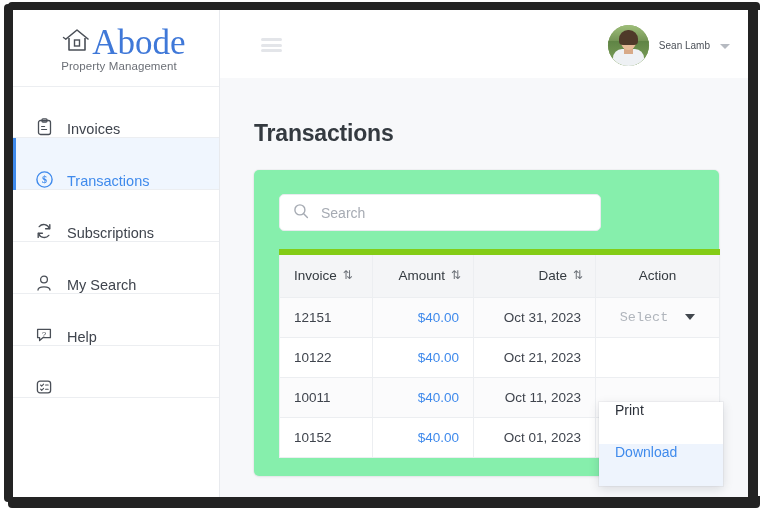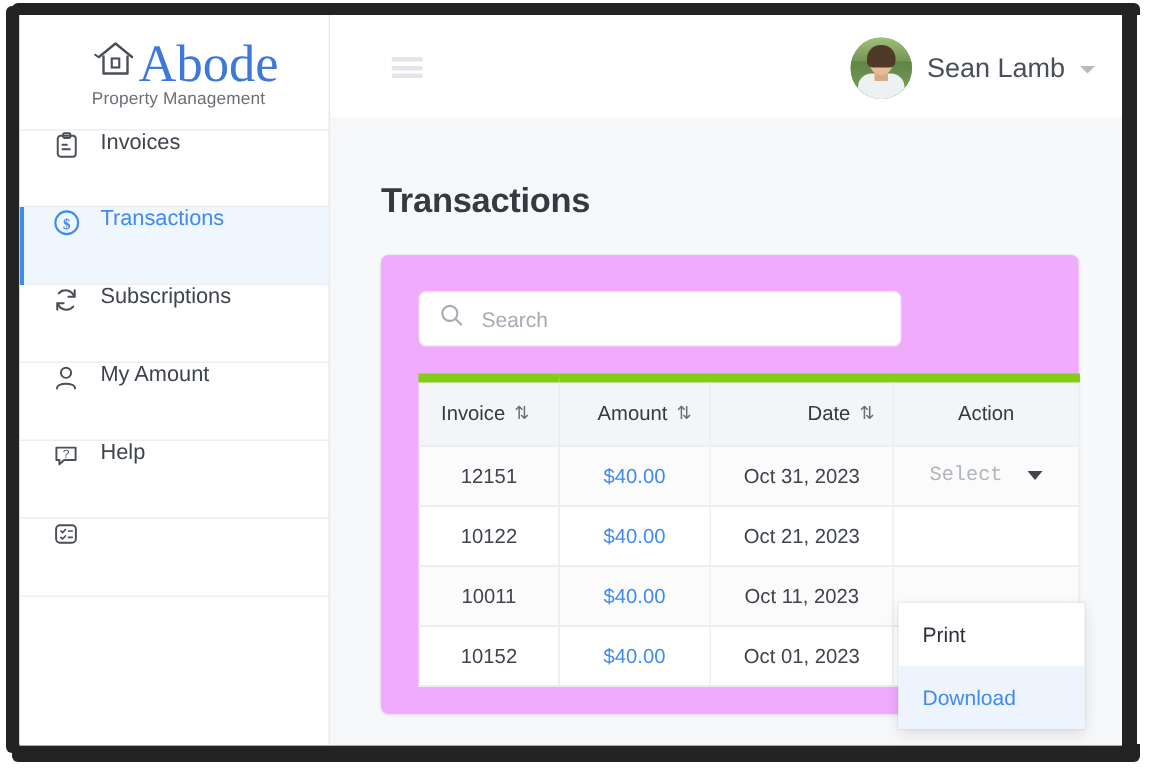--- a/index.html
+++ b/index.html
@@ -74,21 +74,21 @@
     color: #6b6f76;
     letter-spacing: 0.1px;
     margin-top: 0px;
     padding-left: 6px;
   }
 
   .nav-item {
     position: relative;
     height: 52px;
     display: flex;
-    align-items: flex-start;
+    align-items: flex-end;
     gap: 13px;
     padding-left: 21px;
     box-sizing: border-box;
     border-bottom: 1px solid #eceef1;
     color: #3f444d;
     font-size: 14.5px;
   }
   .nav-item:first-of-type { border-top: 1px solid #eceef1; }
   .nav-item .nav-icon {
     width: 20px; height: 20px;
@@ -145,21 +145,21 @@
     background: #7fa05c;
     flex: none;
   }
   #avatar .av-sky   { position:absolute; left:0; top:0; width:100%; height:46%; background:linear-gradient(180deg,#9fbf7a,#6e8e50);}
   #avatar .av-grass { position:absolute; left:0; top:40%; width:100%; height:60%; background:linear-gradient(180deg,#5f8445,#7da05a);}
   #avatar .av-hair  { position:absolute; left:11px; top:5px; width:19px; height:15px; border-radius:9px 9px 4px 4px; background:#4f3a29;}
   #avatar .av-face  { position:absolute; left:13px; top:8px; width:15px; height:17px; border-radius:7px 7px 8px 8px; background:#e6bb98;}
   #avatar .av-shirt { position:absolute; left:5px; top:24px; width:31px; height:18px; border-radius:9px 9px 0 0; background:#eef1f4;}
   #avatar .av-neck  { position:absolute; left:16px; top:22px; width:9px; height:7px; background:#d8aa88;}
   #username {
-    font-size: 18px;
+    font-size: 10px;
     color: #4a4f57;
   }
   #user-caret {
     width: 0; height: 0;
     border-left: 5px solid transparent;
     border-right: 5px solid transparent;
     border-top: 5px solid #b6bac1;
     margin-top: 2px;
   }
 
@@ -177,21 +177,21 @@
     font-size: 23px;
     font-weight: bold;
     color: #343a40;
     letter-spacing: -0.2px;
   }
   #card {
     position: absolute;
     left: 34px; top: 92px;
     width: 465px;
     height: 306px;
-    background: #f0abfc;
+    background: #86efac;
     border-radius: 5px;
     box-shadow: 0 1px 3px rgba(16,24,40,0.06), 0 0 0 1px rgba(16,24,40,0.03);
   }
 
   
   #search-box {
     position: absolute;
     left: 25px; top: 24px;
     width: 322px; height: 37px;
     border: 1px solid #e9ebef;
@@ -237,21 +237,20 @@
   #table th:first-child { border-left: 1px solid #eceef1; }
   #table td {
     height: 40px;
     border-bottom: 1px solid #eceef1;
     border-right: 1px solid #eceef1;
     font-size: 13.5px;
     color: #3f444d;
     padding: 0 14px;
     box-sizing: border-box;
     background: #ffffff;
-    text-align: center;
   }
   #table td:first-child { border-left: 1px solid #eceef1; }
   #table tr.alt td { background: #fbfbfc; }
   .col-invoice { width: 93px; text-align: left; }
   .col-amount  { width: 101px; text-align: right; }
   .col-date    { width: 122px; text-align: right; }
   .col-action  { width: 124px; text-align: center; }
   th.col-action { text-align: center; }
   .amount-val { color: #3f8aec; }
   .sort-icon {
@@ -282,21 +281,20 @@
     position: absolute;
     left: 345px; top: 232px;
     width: 124px;
     background: #ffffff;
     box-shadow: 0 3px 10px rgba(16,24,40,0.13), 0 0 0 1px rgba(16,24,40,0.04);
     z-index: 40;
   }
   .dd-item {
     height: 42px;
     display: flex;
-    align-items: center;
     padding-left: 16px;
     font-size: 14px;
     color: #2b3039;
     box-sizing: border-box;
   }
   .dd-item.highlight {
     background: #eef4fd;
     color: #3f8aec;
   }
 </style>
@@ -364,21 +362,21 @@
           <span>Subscriptions</span>
         </div>
 
         <div class="nav-item">
           <span class="nav-icon">
             <svg width="18" height="18" viewBox="0 0 18 18">
               <circle cx="9" cy="5.5" r="3.4" fill="none" stroke="currentColor" stroke-width="1.3"></circle>
               <path d="M3 16 C3 11.8 15 11.8 15 16" fill="none" stroke="currentColor" stroke-width="1.3" stroke-linecap="round"></path>
             </svg>
           </span>
-          <span>My Amount</span>
+          <span>My Search</span>
         </div>
 
         <div class="nav-item">
           <span class="nav-icon">
             <svg width="18" height="18" viewBox="0 0 18 18">
               <path d="M2.6 3.4 h12.8 v8.3 h-7.6 l-3.2 2.8 v-2.8 h-2 z" fill="none" stroke="currentColor" stroke-width="1.3" stroke-linejoin="round"></path>
               <text x="9" y="10.6" text-anchor="middle" font-size="8" font-family="Liberation Sans, sans-serif" fill="currentColor">?</text>
             </svg>
           </span>
           <span>Help</span>

